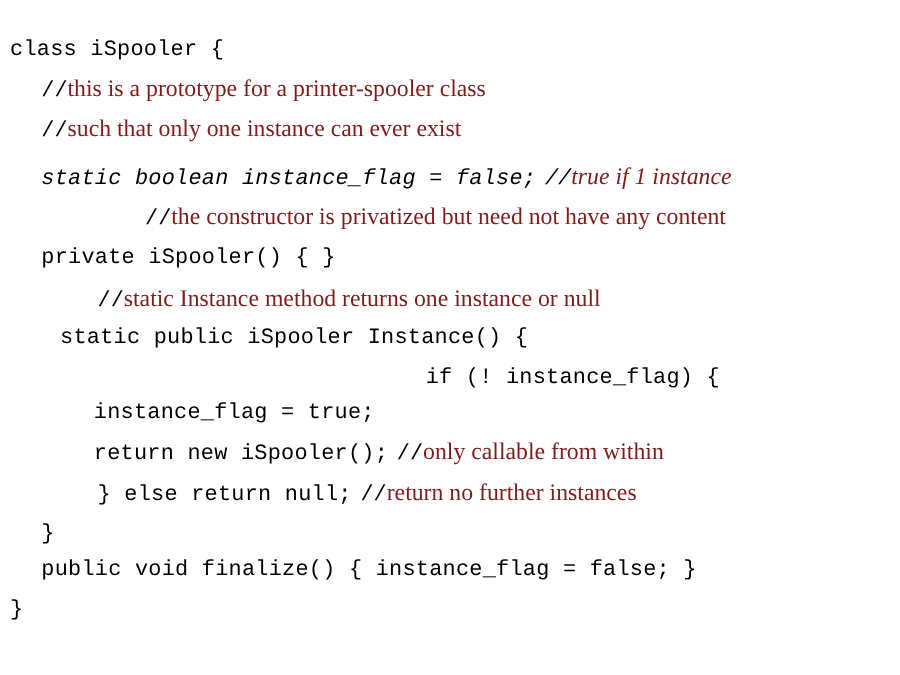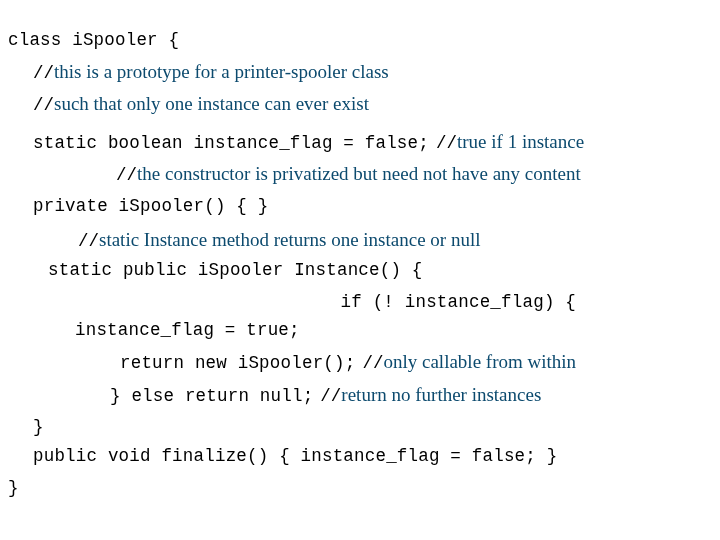--- a/index.html
+++ b/index.html
@@ -33,45 +33,45 @@
   .mono {
     font-family: "Liberation Mono", "DejaVu Sans Mono", monospace;
     font-size: 17.5px;
     letter-spacing: 0.2px;
     color: #000000;
   }
   
   .cmt {
     font-family: "Liberation Serif", "DejaVu Serif", serif;
     font-size: 19px;
-    color: #0c4a6e;
+    color: #7f1d1d;
   }
   
   .slashes {
     font-family: "Liberation Mono", "DejaVu Sans Mono", monospace;
     font-size: 17.5px;
     color: #000000;
   }
   .gap {
     display: inline-block;
     width: 7px;
   }
 </style>
 </head>
 <body>
 
 <div id="slide" style="background: rgb(255, 255, 255);">
     <div class="code-line" style="top: 24px; padding-left: 8px;"><span class="mono">class iSpooler {</span></div>
     <div class="code-line" style="top: 56px; padding-left: 33px;"><span class="slashes">//</span><span class="cmt">this is a prototype for a printer-spooler class</span></div>
     <div class="code-line" style="top: 88px; padding-left: 33px;"><span class="slashes">//</span><span class="cmt">such that only one instance can ever exist</span></div>
-    <div class="code-line" style="top: 126px; padding-left: 33px;"><span class="mono">static boolean instance_flag = false;</span><span class="gap"></span><span class="slashes">//</span><span class="cmt">true if 1 instance</span></div>
+    <div class="code-line" style="top: 126px; padding-left: 33px; font-style: italic;"><span class="mono">static boolean instance_flag = false;</span><span class="gap"></span><span class="slashes">//</span><span class="cmt">true if 1 instance</span></div>
     <div class="code-line" style="top: 158px; padding-left: 116px;"><span class="slashes">//</span><span class="cmt">the constructor is privatized but need not have any content</span></div>
     <div class="code-line" style="top: 190px; padding-left: 33px;"><span class="mono">private iSpooler() { }</span></div>
     <div class="code-line" style="top: 224px; padding-left: 78px;"><span class="slashes">//</span><span class="cmt">static Instance method returns one instance or null</span></div>
     <div class="code-line" style="top: 254px; padding-left: 48px;"><span class="mono">static public iSpooler Instance() {</span></div>
     <div class="code-line" style="top: 286px; padding-left: 78px; text-align: right;"><span class="mono">if (! instance_flag) {</span></div>
     <div class="code-line" style="top: 314px; padding-left: 75px;"><span class="mono">instance_flag = true;</span></div>
-    <div class="code-line" style="top: 346px; padding-left: 120px;"><span class="mono">return new iSpooler();</span><span class="gap"></span><span class="slashes">//</span><span class="cmt">only callable from within</span></div>
-    <div class="code-line" style="top: 379px; padding-left: 110px;"><span class="mono">} else return null;</span><span class="gap"></span><span class="slashes">//</span><span class="cmt">return no further instances</span></div>
+    <div class="code-line" style="top: 346px; padding-left: 75px;"><span class="mono">return new iSpooler();</span><span class="gap"></span><span class="slashes">//</span><span class="cmt">only callable from within</span></div>
+    <div class="code-line" style="top: 379px; padding-left: 78px;"><span class="mono">} else return null;</span><span class="gap"></span><span class="slashes">//</span><span class="cmt">return no further instances</span></div>
     <div class="code-line" style="top: 411px; padding-left: 33px;"><span class="mono">}</span></div>
     <div class="code-line" style="top: 440px; padding-left: 33px;"><span class="mono">public void finalize() { instance_flag = false; }</span></div>
     <div class="code-line" style="top: 472px; padding-left: 8px;"><span class="mono">}</span></div>
   </div>
 
 </body></html>

